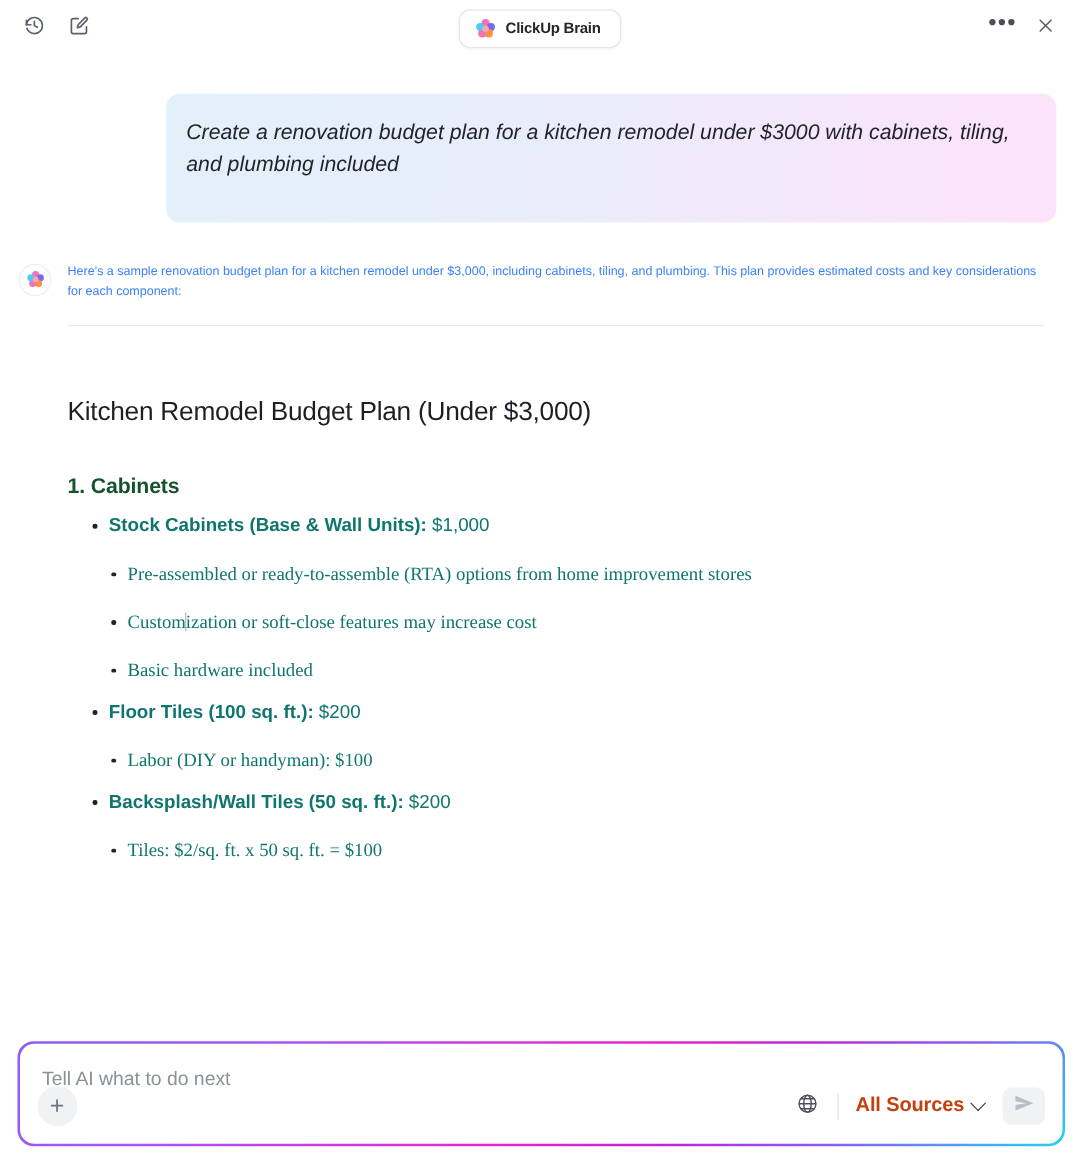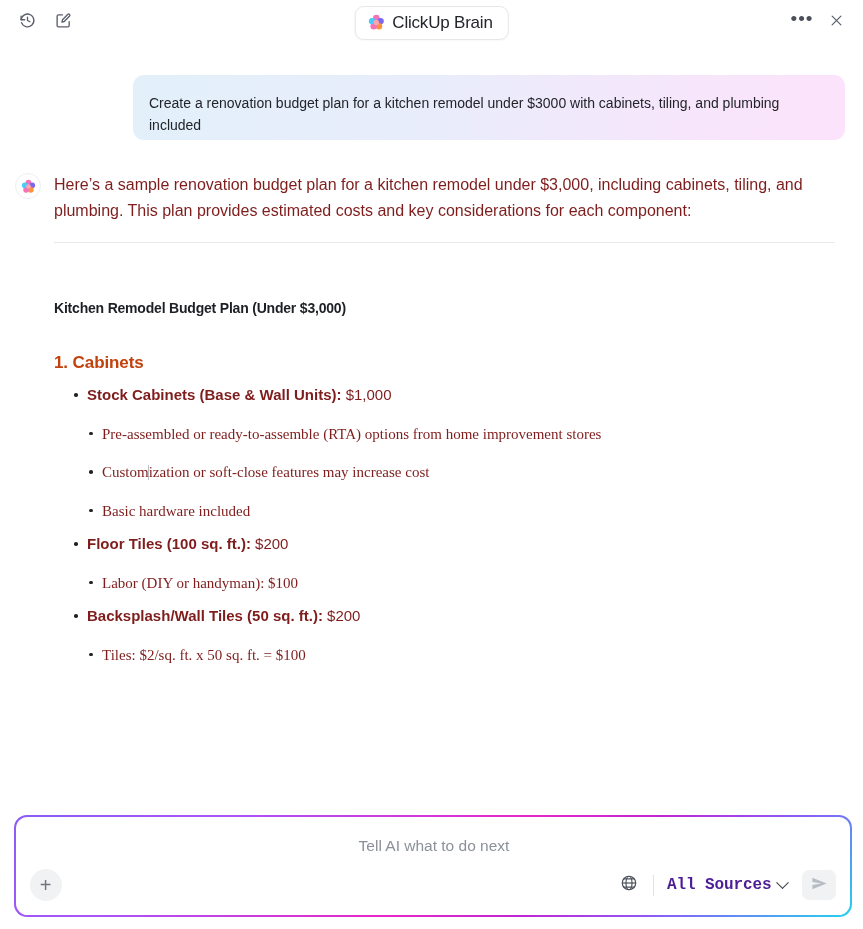--- a/index.html
+++ b/index.html
@@ -50,22 +50,22 @@
     align-items: center;
     gap: 8px;
     padding: 6px 15px 6px 12px;
     border: 1px solid #e6e7ea;
     border-radius: 9px;
     background: #ffffff;
     cursor: pointer;
     box-shadow: 0 1px 2px rgba(0,0,0,0.03);
   }
   .brain-badge-text {
-    font-size: 17px;
-    font-weight: 400;
+    font-size: 12px;
+    font-weight: 700;
     color: #24262b;
     letter-spacing: -0.2px;
   }
 
   .header-right {
     margin-left: auto;
     display: flex;
     align-items: center;
     gap: 8px;
   }
@@ -89,24 +89,25 @@
     bottom: 117px;
     overflow: hidden;
     padding: 0 14px;
   }
 
   .user-bubble {
     margin: 30px 0 0 119px;
     margin-right: 4px;
     border-radius: 11px;
     background: linear-gradient(100deg, #e2f0fa 0%, #e9edfb 42%, #f7e6fb 78%, #fce3fb 100%);
-    padding: 18px 22px 4px 16px;
-    font-size: 14px;
+    padding: 18px 22px 32px 16px;
+    font-size: 17px;
     line-height: 1.55;
     color: #22242a;
+    font-style: italic;
   }
 
   .ai-row {
     display: flex;
     gap: 13px;
     margin-top: 32px;
     padding-left: 1px;
   }
   .ai-avatar {
     width: 26px;
@@ -116,55 +117,55 @@
     border: 1px solid #eceef1;
     display: flex;
     align-items: center;
     justify-content: center;
     background: #fff;
     margin-top: 1px;
   }
   .ai-body { flex: 1; padding-right: 14px; }
 
   .ai-intro {
-    font-size: 16px;
+    font-size: 10px;
     line-height: 1.62;
-    color: #7f1d1d;
+    color: #3b82f6;
   }
 
   .divider {
     height: 1px;
     background: #e8e9ec;
     margin: 18px 0 0 0;
   }
 
   .doc-title {
-    font-size: 14px;
-    font-weight: 700;
+    font-size: 21px;
+    font-weight: 400;
     color: #1d1f24;
     letter-spacing: -0.2px;
     margin-top: 57px;
   }
 
   .section-head {
     font-size: 17px;
     font-weight: 600;
-    color: #c2410c;
+    color: #14532d;
     margin-top: 37px;
     letter-spacing: -0.1px;
   }
 
   ul.lvl1 { list-style: none; margin-top: 11px; }
   ul.lvl2 { list-style: none; margin-top: 6px; font-family: Liberation Serif, serif; }
 
   .li {
     position: relative;
     font-size: 15px;
     line-height: 1.5;
-    color: #7f1d1d;
+    color: #0f766e;
     padding-left: 15px;
     margin-top: 16px;
   }
   ul.lvl1 > .li:first-child,
   ul.lvl2 > .li:first-child { margin-top: 0; }
 
   .li::before {
     content: "";
     position: absolute;
     left: 2px;
@@ -187,25 +188,24 @@
     vertical-align: -3px;
     margin: 0 -0.5px;
   }
 
   
   .composer-wrap {
     position: absolute;
     left: 14px;
     right: 11px;
     bottom: 12px;
-    height: 102px;
+    height: 84px;
     border-radius: 13px;
     padding: 1.6px;
     background: linear-gradient(145deg, #8b5cf6 0%, #a855f7 22%, #e827c8 52%, #c026d3 66%, #8b5cf6 80%, #22d3ee 100%);
-    text-align: center;
   }
   .composer {
     width: 100%;
     height: 100%;
     background: #ffffff;
     border-radius: 11.5px;
     position: relative;
     padding: 20px 16px 0 18px;
   }
   .composer-placeholder {
@@ -258,23 +258,22 @@
   .sources-btn {
     display: flex;
     align-items: center;
     gap: 7px;
     cursor: pointer;
     padding: 3px 2px;
   }
   .sources-label {
     font-size: 16px;
     font-weight: 600;
-    color: #4c1d95;
+    color: #c2410c;
     letter-spacing: -0.1px;
-    font-family: Liberation Mono, monospace;
   }
   .chev {
     width: 9px; height: 9px;
     border-right: 1.7px solid #3b3f47;
     border-bottom: 1.7px solid #3b3f47;
     transform: rotate(45deg) translate(-2px,-2px);
   }
   .send-btn {
     width: 34px;
     height: 30px;

